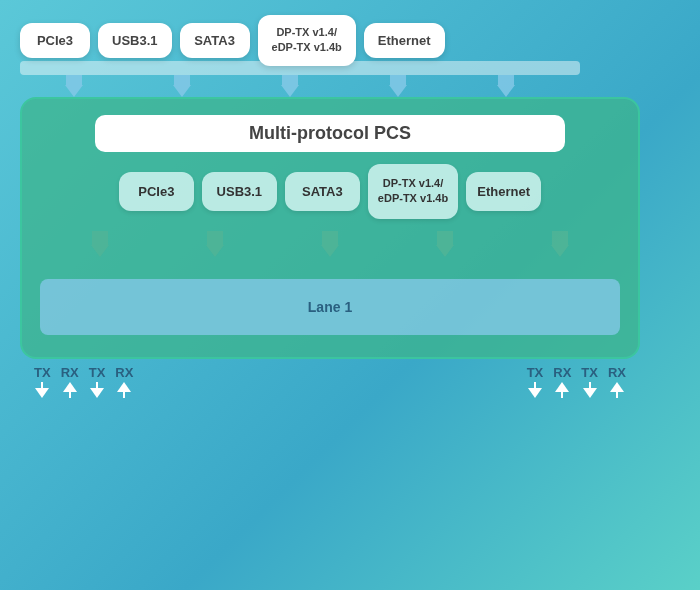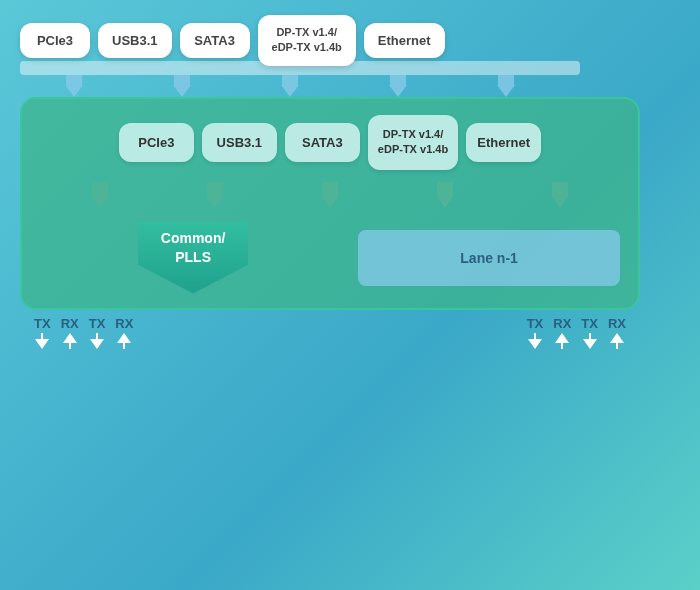--- a/index.html
+++ b/index.html
@@ -211,20 +211,23 @@
       <div class="tri-down-blue"></div>
     </div>
     <div class="single-arrow-col">
       <div class="v-line-blue" style="height:10px;"></div>
       <div class="tri-down-blue"></div>
     </div>
   </div>
 
   <div class="main-box">
 
+    <div class="pcs-title-box">
+      <span>Multi-protocol PCS</span>
+    </div>
 
     <div class="inner-boxes">
       <div class="inner-proto-box">
         <span>PCIe3</span>
       </div>
       <div class="inner-proto-box">
         <span>USB3.1</span>
       </div>
       <div class="inner-proto-box">
         <span>SATA3</span>
@@ -256,45 +259,25 @@
       </div>
       <div class="inner-arrow-col">
         <div class="v-line-teal" style="height:14px;"></div>
         <div class="tri-down-teal"></div>
       </div>
     </div>
 
     <div style="display:flex; width:100%; align-items:stretch; gap:4px; height:72px;">
 
 
-
-      <div style="flex:1.2; display:flex; flex-direction:column; align-items:center; justify-content:flex-start; overflow:visible;">
-        <div style="
-          width: 110px;
-          height: 80px;
-          background: linear-gradient(180deg, rgba(50,190,160,0.95) 0%, rgba(30,160,140,0.95) 100%);
-          clip-path: polygon(0% 0%, 100% 0%, 100% 60%, 50% 100%, 0% 60%);
-          display: flex;
-          flex-direction: column;
-          align-items: center;
-          justify-content: center;
-          padding-bottom: 20px;
-          color: white;
-          font-weight: bold;
-          font-size: 14px;
-          text-align: center;
-          line-height: 1.3;
-        ">
-          <span>Common/<br>PLLS</span>
-        </div>
-      </div>
-
       <div class="lane-box">
-        <span>Lane n-1</span>
-      </div>
+        <span>Lane 1</span>
+      </div>
+
+
 
     </div>
 
   </div>
 
   <div style="display:flex; width:620px; align-items:flex-start; justify-content:space-between; padding:6px 14px 0 14px; margin-top:0;">
 
     <div style="display:flex; gap:10px;">
 
       <div class="txrx-item">

